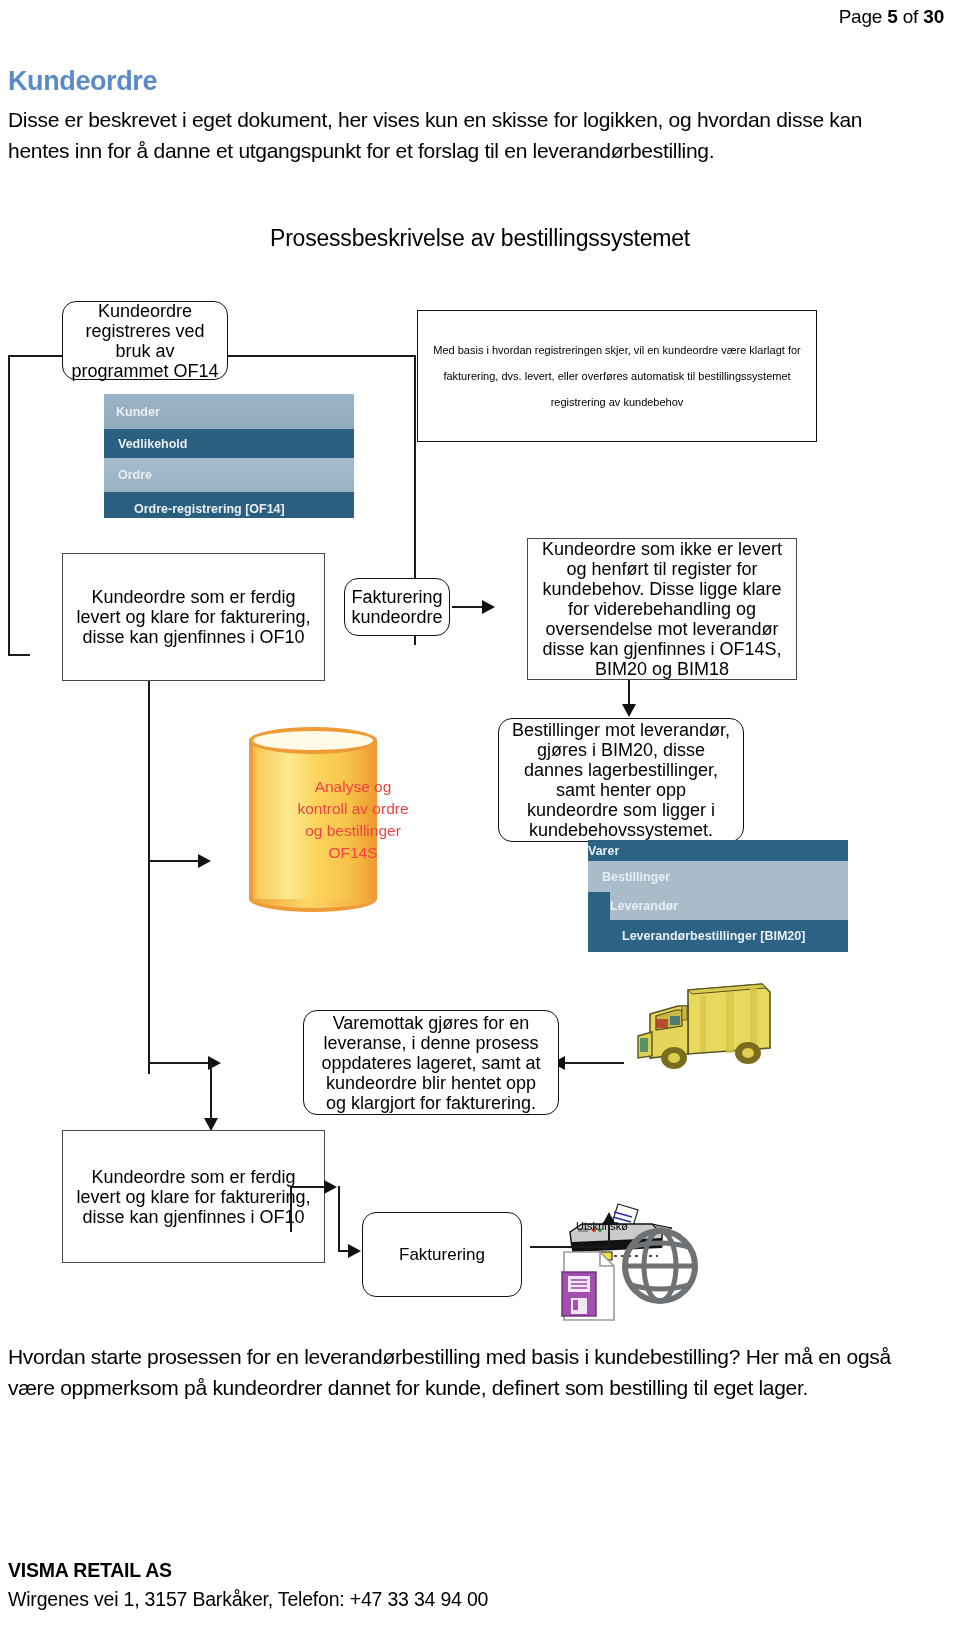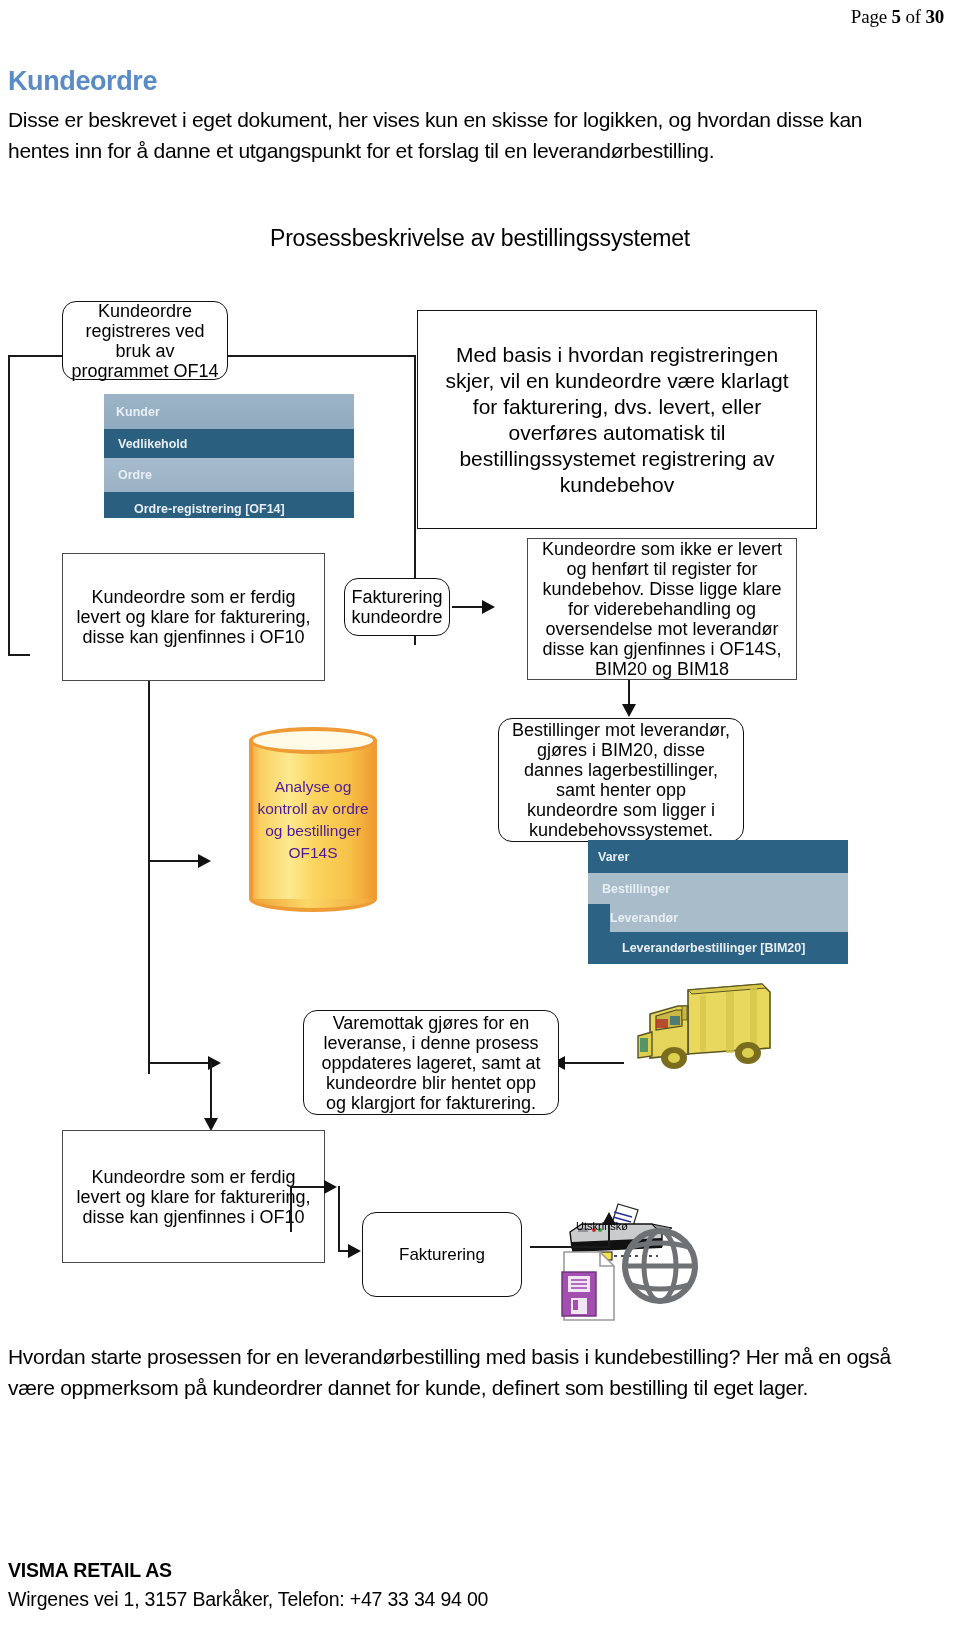--- a/index.html
+++ b/index.html
@@ -19,21 +19,21 @@
     position: relative;
     width: 960px;
     height: 1640px;
   }
 
   
   .page-header {
     position: absolute;
     top: 6px;
     right: 16px;
-    font-family: Liberation Serif, serif;
+    font-family: Liberation Sans, sans-serif;
     font-size: 19px;
     letter-spacing: -0.2px;
   }
   .page-header b { font-weight: bold; }
 
   
   .doc-title {
     position: absolute;
     left: 8px;
     top: 66px;
@@ -178,22 +178,23 @@
   .cyl-label {
     position: absolute;
     left: 0; top: 0;
     width: 100%; height: 100%;
     display: flex;
     align-items: center;
     justify-content: center;
     text-align: center;
     font-size: 15.5px;
     line-height: 22px;
-    color: #4c1d95;
+    color: #ef4444;
     z-index: 3;
+    padding-left: 40px;
   }
 
   
   .closing {
     position: absolute;
     left: 8px;
     top: 1341px;
     width: 930px;
     font-size: 21px;
     line-height: 31px;
@@ -268,21 +269,21 @@
         <span>Vedlikehold</span>
       </div>
       <div class="menu-row" style="height:34px; padding-left:14px; background:linear-gradient(180deg,#a6bccd,#9ab2c5);">
         <span>Ordre</span>
       </div>
       <div class="menu-row" style="height:34px; padding-left:30px; background:#2b5f80;">
         <span>Ordre-registrering [OF14]</span>
       </div>
     </div>
 
-    <div class="node rect" style="left:417px; top:110px; width:400px; height:219px; padding:10px 14px; font-size:21px; line-height:26px;">
+    <div class="node rect" style="left:417px; top:110px; width:400px; height:132px; padding:10px 14px; font-size:11px; line-height:26px;">
       <span>Med basis i hvordan registreringen skjer, vil en kundeordre være klarlagt for fakturering, dvs. levert, eller overføres automatisk til bestillingssystemet registrering av kundebehov</span>
     </div>
 
     <div class="node rect-thin" style="left:29px; top:353px; width:263px; height:128px; padding:6px 12px;">
       <span>Kundeordre som er ferdig levert og klare for fakturering, disse kan gjenfinnes i OF10</span>
     </div>
 
     <div class="node rounded" style="left:344px; top:378px; width:106px; height:58px; padding:4px 6px;">
       <span>Fakturering kundeordre</span>
     </div>
@@ -311,21 +312,21 @@
     <div class="cylinder-wrap" style="left:249px; top:527px; width:128px; height:185px;">
       <div class="cyl-bottom"></div>
       <div class="cyl-body"></div>
       <div class="cyl-top"></div>
       <div class="cyl-label">
         <span>Analyse og kontroll av ordre og bestillinger OF14S</span>
       </div>
     </div>
 
     <div class="menu-shot" style="left:588px; top:640px; width:260px; height:124px;">
-      <div class="menu-row" style="height:33px; padding-left:10px; background:#2c6384;">
+      <div class="menu-row" style="height:21px; padding-left:0; background:#2c6384;">
         <span>Varer</span>
       </div>
       <div class="menu-row" style="height:31px; padding-left:14px; background:#a8bcca;">
         <span>Bestillinger</span>
       </div>
       <div class="menu-row" style="height:28px; padding-left:0; background:#a8bcca;">
         <span style="display:inline-block;width:22px;height:100%;background:#2c6384;"></span>
         <span style="">Leverandør</span>
       </div>
       <div class="menu-row" style="height:32px; padding-left:34px; background:#2c6384;">

